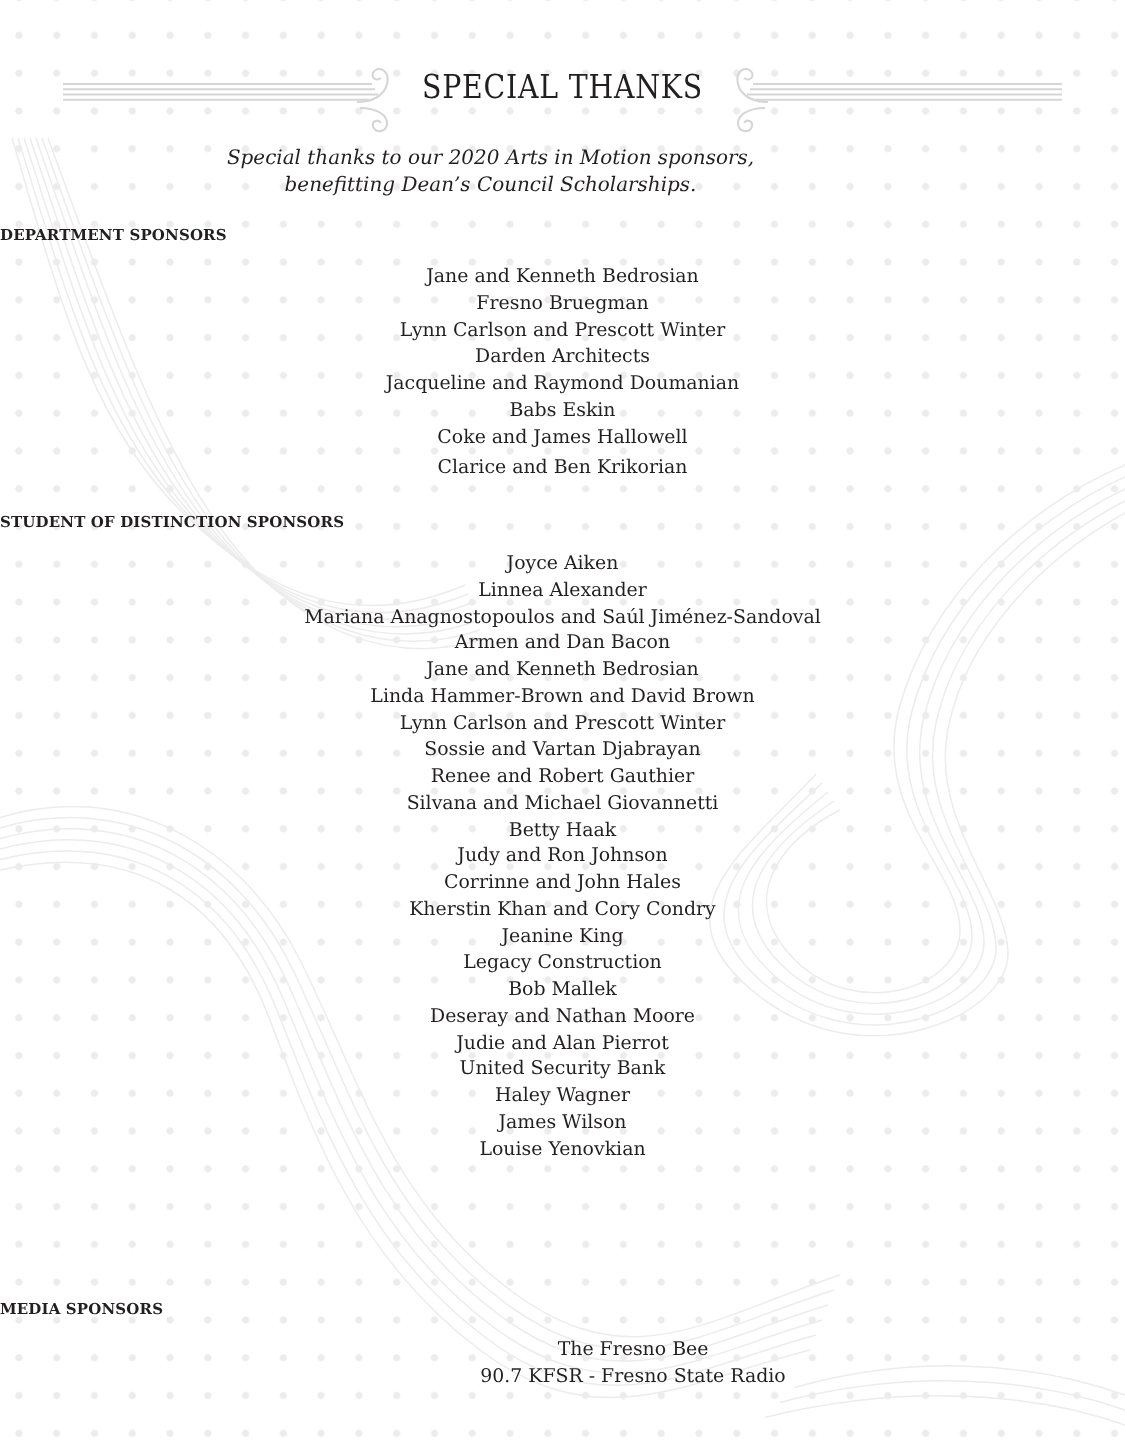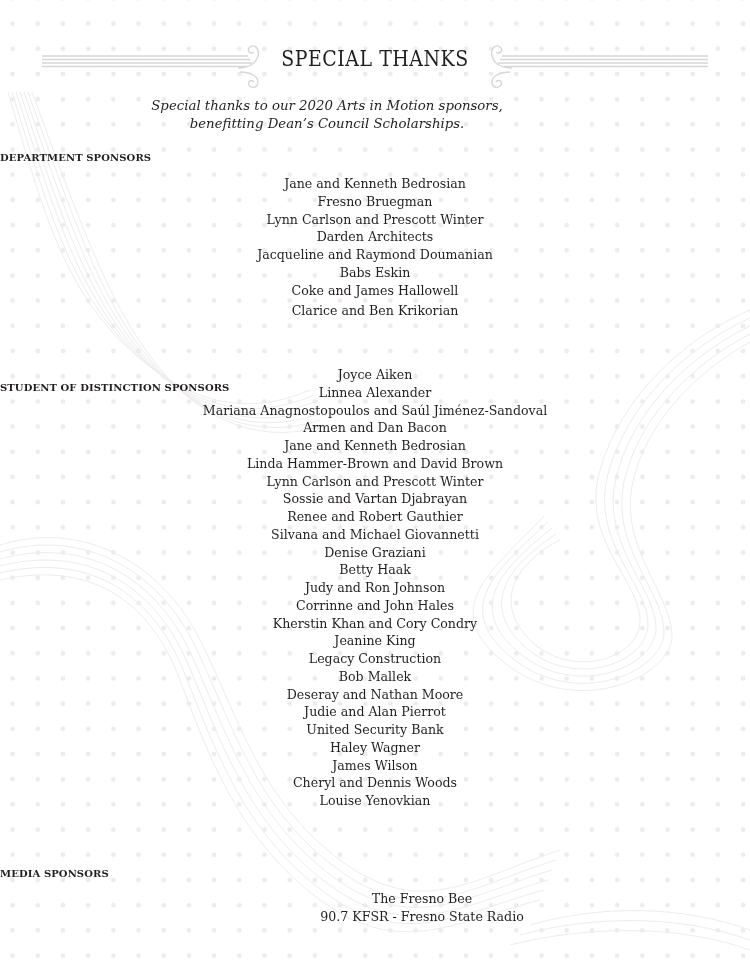--- a/index.html
+++ b/index.html
@@ -174,46 +174,44 @@
     <li>Jane and Kenneth Bedrosian</li>
     <li>Fresno Bruegman</li>
     <li>Lynn Carlson and Prescott Winter</li>
     <li>Darden Architects</li>
     <li>Jacqueline and Raymond Doumanian</li>
     <li>Babs Eskin</li>
     <li>Coke and James Hallowell</li>
     <li class="gap-before">Clarice and Ben Krikorian</li>
   </ul>
 
-  <div class="section-heading" style="top:341px;margin-top:39px;">STUDENT OF DISTINCTION SPONSORS</div>
+  <div class="section-heading" style="top:341px;">STUDENT OF DISTINCTION SPONSORS</div>
   <ul class="sponsor-list" style="top:366px;">
     <li>Joyce Aiken</li>
     <li>Linnea Alexander</li>
     <li>Mariana Anagnostopoulos and Saúl Jiménez-Sandoval</li>
     <li>Armen and Dan Bacon</li>
     <li>Jane and Kenneth Bedrosian</li>
     <li>Linda Hammer-Brown and David Brown</li>
     <li>Lynn Carlson and Prescott Winter</li>
     <li>Sossie and Vartan Djabrayan</li>
     <li>Renee and Robert Gauthier</li>
     <li>Silvana and Michael Giovannetti</li>
-    <li>Denise Graziani</li>
     <li>Betty Haak</li>
     <li>Judy and Ron Johnson</li>
     <li>Corrinne and John Hales</li>
     <li>Kherstin Khan and Cory Condry</li>
     <li>Jeanine King</li>
     <li>Legacy Construction</li>
     <li>Bob Mallek</li>
     <li>Deseray and Nathan Moore</li>
     <li>Judie and Alan Pierrot</li>
     <li>United Security Bank</li>
     <li>Haley Wagner</li>
     <li>James Wilson</li>
-    <li>Cheryl and Dennis Woods</li>
     <li>Louise Yenovkian</li>
   </ul>
 
   <div class="section-heading" style="top:866px;">MEDIA SPONSORS</div>
   <ul class="sponsor-list" style="top:890px;padding-left:47px;">
     <li>The Fresno Bee</li>
     <li>90.7 KFSR - Fresno State Radio</li>
   </ul>
 
 </div>

